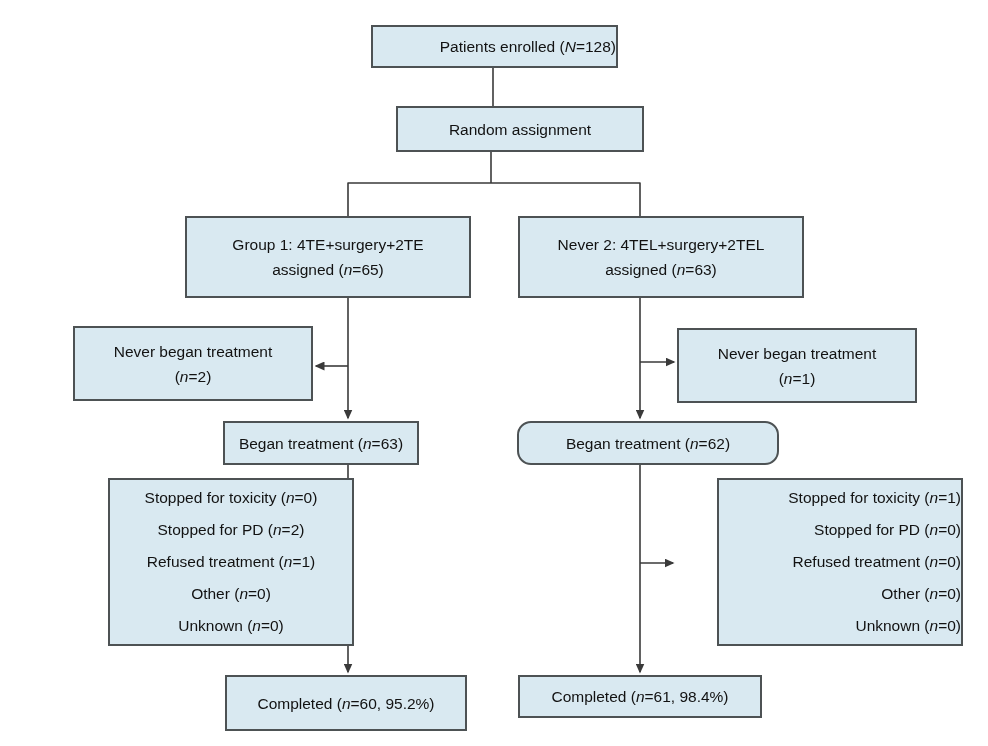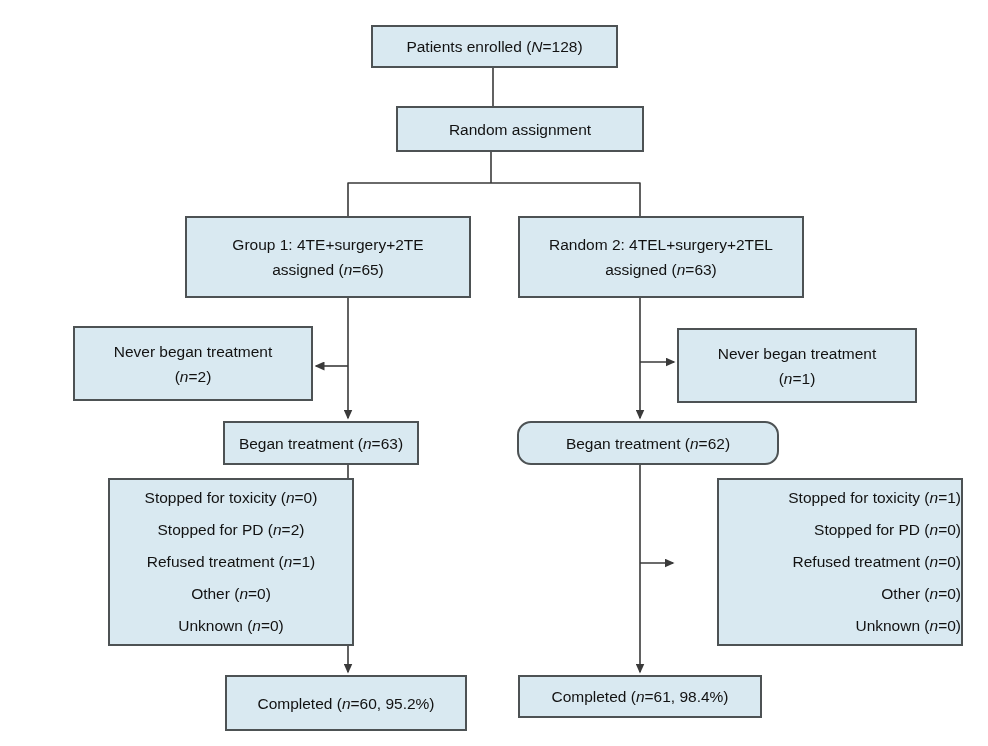--- a/index.html
+++ b/index.html
@@ -71,35 +71,35 @@
     <line x1="348" y1="366" x2="316" y2="366" marker-end="url(#arrowhead)"></line>
     <line x1="640" y1="362" x2="674" y2="362" marker-end="url(#arrowhead)"></line>
 
     <line x1="348" y1="465" x2="348" y2="672" marker-end="url(#arrowhead)"></line>
     <line x1="640" y1="465" x2="640" y2="672" marker-end="url(#arrowhead)"></line>
 
     <line x1="348" y1="562" x2="316" y2="562" marker-end="url(#arrowhead)"></line>
     <line x1="640" y1="563" x2="673" y2="563" marker-end="url(#arrowhead)"></line>
   </svg>
 
-  <div class="box" style="left:371px; top:25px; width:247px; height:43px;">
+  <div class="box" style="left:371px; top:25px; width:247px; height:43px;align-items:flex-end;">
     <span>Patients enrolled (<i>N</i>=128)</span>
   </div>
 
   <div class="box" style="left:370px; top:106px; width:248px; height:46px;margin-left:26px;">
     <span>Random assignment</span>
   </div>
 
   <div class="box" style="left:185px; top:216px; width:286px; height:82px;">
     <span>Group 1: 4TE+surgery+2TE</span>
     <span>assigned (<i>n</i>=65)</span>
   </div>
 
   <div class="box" style="left:518px; top:216px; width:286px; height:82px;">
-    <span>Random 2: 4TEL+surgery+2TEL</span>
+    <span>Never 2: 4TEL+surgery+2TEL</span>
     <span>assigned (<i>n</i>=63)</span>
   </div>
 
   <div class="box" style="left:73px; top:326px; width:240px; height:75px;">
     <span>Never began treatment</span>
     <span>(<i>n</i>=2)</span>
   </div>
 
   <div class="box" style="left:677px; top:328px; width:240px; height:75px;">
     <span>Never began treatment</span>

